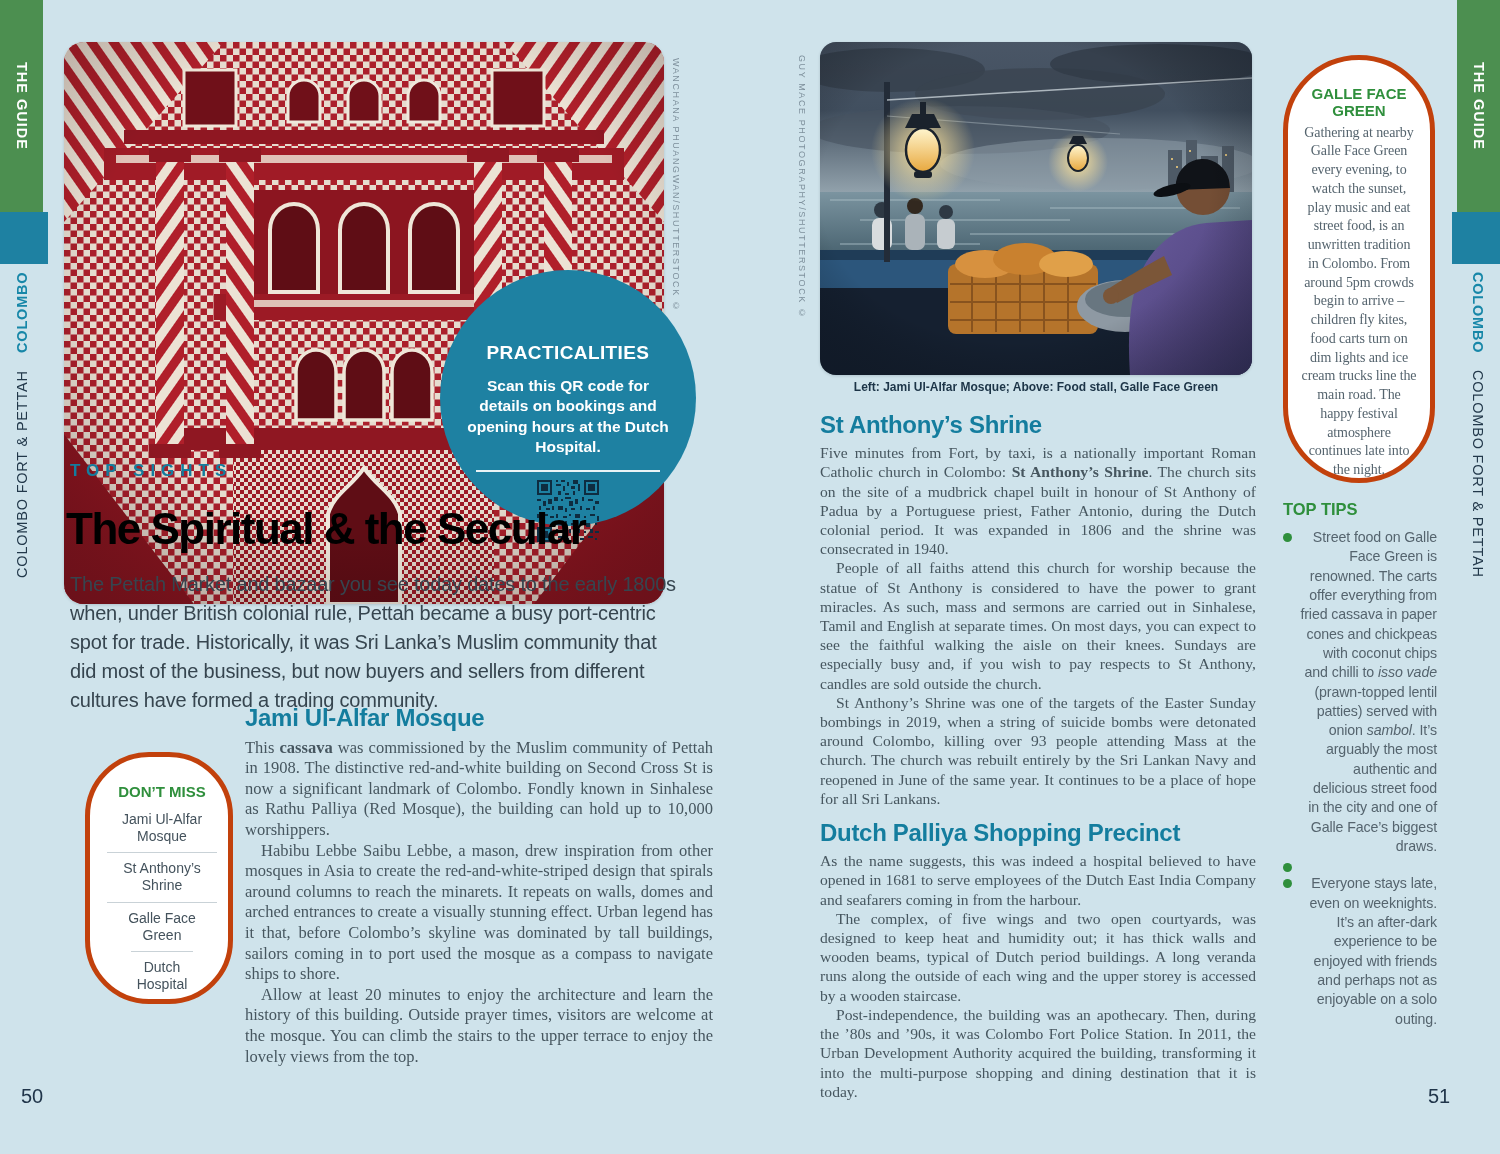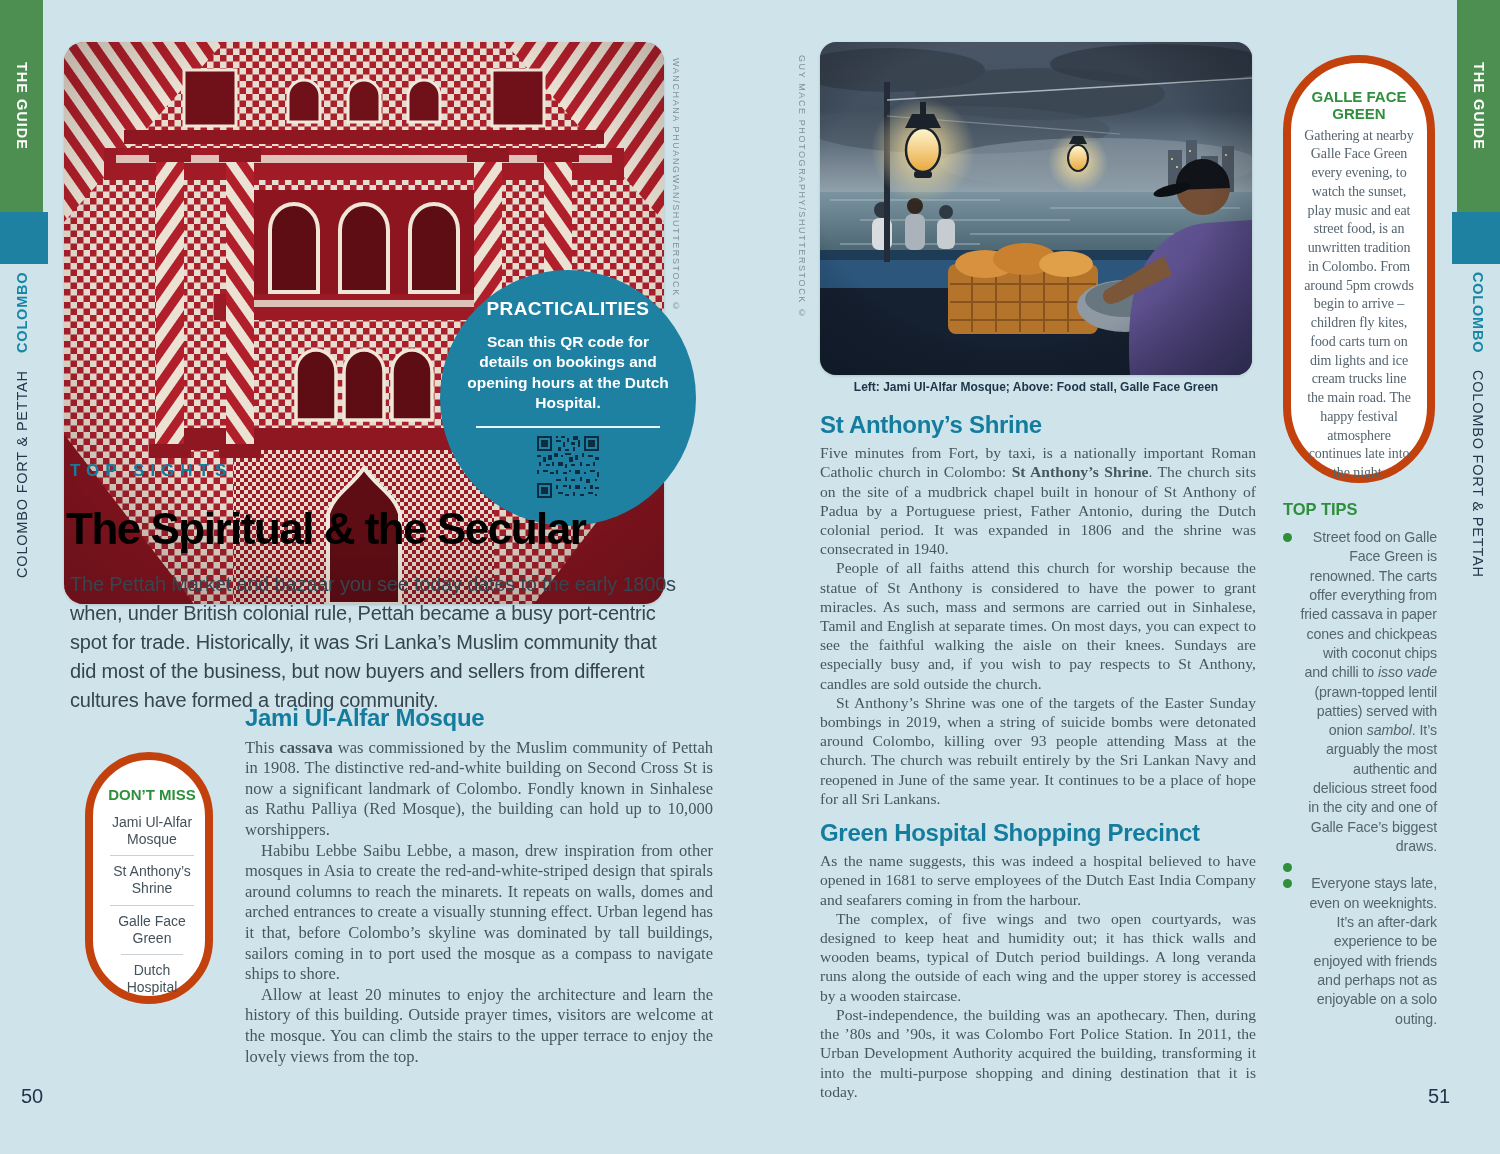--- a/index.html
+++ b/index.html
@@ -25,21 +25,21 @@
   
   .photo{position:absolute;overflow:hidden;box-shadow:0 1px 3px rgba(30,50,60,.18);}
   .photo-mosque{left:64px;top:42px;width:600px;height:562px;border-radius:20px;}
   .photo-food{left:820px;top:42px;width:432px;height:333px;border-radius:16px;}
   .credit{position:absolute;writing-mode:vertical-rl;font-size:9px;color:#7e909c;
     letter-spacing:1.6px;white-space:nowrap;}
   .credit-left{left:671px;top:58px;}
   .credit-right{left:797px;top:55px;}
   
   .pract{position:absolute;left:440px;top:270px;width:256px;height:256px;border-radius:50%;
-    background:#1e81a2;color:#fff;text-align:center;box-sizing:border-box;padding-top:28px;}
+    background:#1e81a2;color:#fff;text-align:center;box-sizing:border-box;padding-top:72px;}
   .pract-title{font-size:19px;font-weight:bold;letter-spacing:.4px;margin-bottom:10px;}
   .pract-body{font-size:15.5px;font-weight:bold;line-height:1.32;width:204px;margin:12px auto;}
   .pract-rule{width:184px;height:2px;background:rgba(255,255,255,.9);margin:11px auto 8px;}
   
   .kicker{position:absolute;left:70px;top:461px;font-size:17px;font-weight:bold;
     letter-spacing:6px;color:#147d9e;}
   .headline{position:absolute;left:66px;top:504px;font-size:44px;font-weight:bold;
     color:#000000;letter-spacing:-1.5px;}
   .lead{position:absolute;left:70px;top:570px;width:608px;font-size:20px;line-height:29px;
     color:#36454f;letter-spacing:-.2px;}
@@ -47,23 +47,23 @@
   .body-col{position:absolute;font-family:"Liberation Serif",serif;color:#46565f;
     text-align:justify;}
   .body-col p{margin:0;}
   .body-col p.ind{text-indent:16px;}
   .col-left{left:245px;top:708px;width:468px;font-size:16.5px;line-height:20.6px;}
   .col-right{left:820px;top:400px;width:436px;font-size:15.6px;line-height:19.2px;}
   .col-right .sec-h{margin-top:15px;}
   .caption{position:absolute;left:810px;top:380px;width:452px;text-align:center;
     font-size:12px;font-weight:bold;color:#1c3447;}
   
-  .oval{position:absolute;background:#fff;border:8px solid #c2410c;box-sizing:border-box;
+  .oval{position:absolute;background:#fff;border:5px solid #c2410c;box-sizing:border-box;
     text-align:center;}
-  .oval-dm{left:85px;top:752px;width:128px;height:252px;border-radius:64px;padding-top:26px;padding-left:6px;}
+  .oval-dm{left:85px;top:752px;width:148px;height:252px;border-radius:64px;padding-top:26px;padding-left:6px;}
   .oval-title{color:#2f8f3c;font-weight:bold;font-size:15px;line-height:1.15;margin-bottom:4px;}
   .dm-item{font-size:14px;color:#44525c;line-height:1.22;padding:7px 10px;}
   .dm-item + .dm-item{border-top:1px solid #c9d2d7;margin:0 11px;padding-left:0;padding-right:0;}
   .dm-item.narrow{width:62px;margin-left:auto;margin-right:auto;}
   .oval-gf{left:1283px;top:55px;width:152px;height:428px;border-radius:76px;padding:25px 13px 0;}
   .gf-body{font-size:14px;line-height:1.34;color:#55646e;letter-spacing:-.1px;font-family:Liberation Serif, serif;}
   
   .tips{position:absolute;left:1283px;top:500px;width:154px;}
   .tips-title{color:#2f8f3c;font-weight:bold;font-size:16.5px;margin-bottom:9px;}
   .tip{display:flex;margin-bottom:2px;}
@@ -380,21 +380,21 @@
   </div>
   <div class="credit credit-right">GUY MACE PHOTOGRAPHY/SHUTTERSTOCK ©</div>
 
   <div class="caption">Left: Jami Ul-Alfar Mosque; Above: Food stall, Galle Face Green</div>
 
   <div class="body-col col-right">
     <h3 class="sec-h" style="font-family:'Liberation Sans',sans-serif;">St Anthony’s Shrine</h3>
     <p><span>Five minutes from Fort, by taxi, is a nationally important Roman Catholic church in Colombo: </span><b>St Anthony’s Shrine</b><span>. The church sits on the site of a mudbrick chapel built in honour of St Anthony of Padua by a Portuguese priest, Father Antonio, during the Dutch colonial period. It was expanded in 1806 and the shrine was consecrated in 1940.</span></p>
     <p class="ind">People of all faiths attend this church for worship because the statue of St Anthony is considered to have the power to grant miracles. As such, mass and sermons are carried out in Sinhalese, Tamil and English at separate times. On most days, you can expect to see the faithful walking the aisle on their knees. Sundays are especially busy and, if you wish to pay respects to St Anthony, candles are sold outside the church.</p>
     <p class="ind">St Anthony’s Shrine was one of the targets of the Easter Sunday bombings in 2019, when a string of suicide bombs were detonated around Colombo, killing over 93 people attending Mass at the church. The church was rebuilt entirely by the Sri Lankan Navy and reopened in June of the same year. It continues to be a place of hope for all Sri Lankans.</p>
-    <h3 class="sec-h" style="font-family:'Liberation Sans',sans-serif;">Green Hospital Shopping Precinct</h3>
+    <h3 class="sec-h" style="font-family:'Liberation Sans',sans-serif;">Dutch Palliya Shopping Precinct</h3>
     <p>As the name suggests, this was indeed a hospital believed to have opened in 1681 to serve employees of the Dutch East India Company and seafarers coming in from the harbour.</p>
     <p class="ind">The complex, of five wings and two open courtyards, was designed to keep heat and humidity out; it has thick walls and wooden beams, typical of Dutch period buildings. A long veranda runs along the outside of each wing and the upper storey is accessed by a wooden staircase.</p>
     <p class="ind">Post-independence, the building was an apothecary. Then, during the ’80s and ’90s, it was Colombo Fort Police Station. In 2011, the Urban Development Authority acquired the building, transforming it into the multi-purpose shopping and dining destination that it is today.</p>
   </div>
 
   <div class="oval oval-gf">
     <div class="oval-title">GALLE FACE GREEN</div>
     <div class="gf-body">Gathering at nearby Galle Face Green every evening, to watch the sunset, play music and eat street food, is an unwritten tradition in Colombo. From around 5pm crowds begin to arrive – children fly kites, food carts turn on dim lights and ice cream trucks line the main road. The happy festival atmosphere continues late into the night.</div>
   </div>
 

